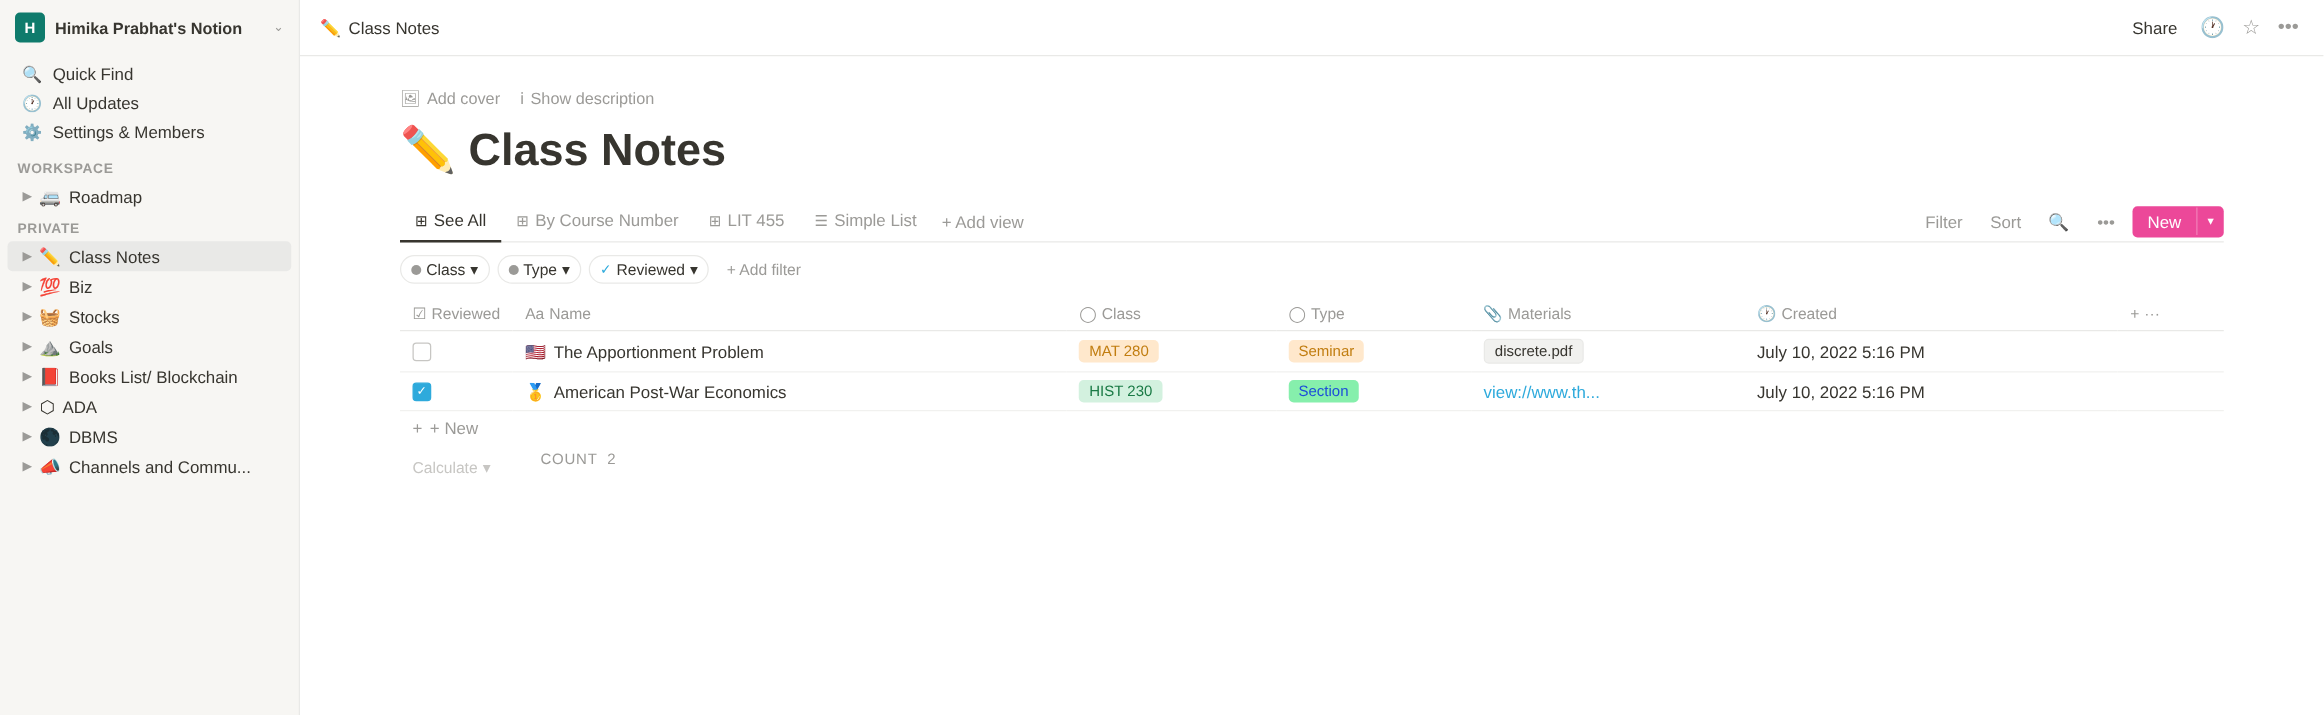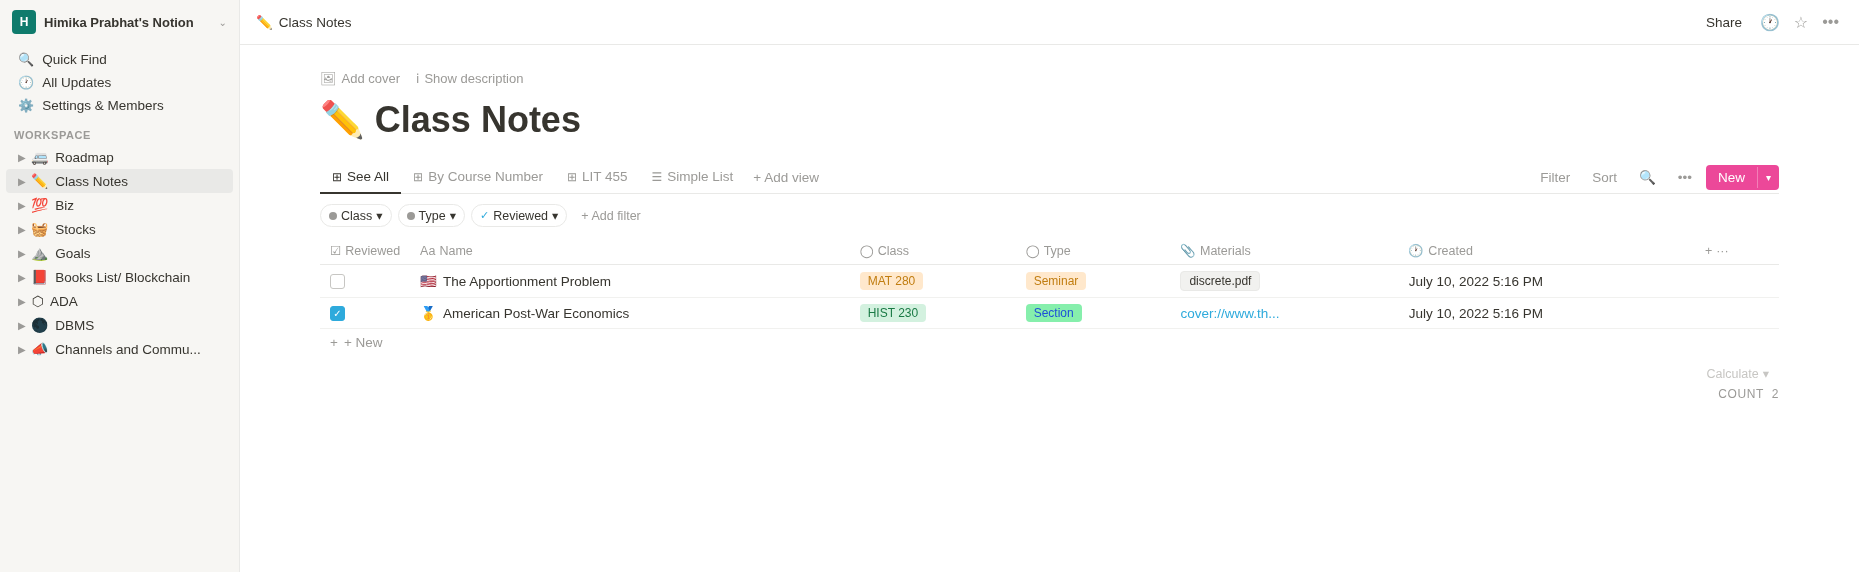--- a/index.html
+++ b/index.html
@@ -113,20 +113,21 @@
     </div>
   </div>
 
   <div class="sidebar-section-label">WORKSPACE</div>
   <div class="sidebar-item">
     <span class="arrow">▶</span>
     <span class="item-icon">🚐</span>
     <span>Roadmap</span>
   </div>
 
+  <div class="sidebar-section-label">PRIVATE</div>
 
   <div class="sidebar-item active">
     <span class="arrow">▶</span>
     <span class="item-icon">✏️</span>
     <span>Class Notes</span>
   </div>
   <div class="sidebar-item">
     <span class="arrow">▶</span>
     <span class="item-icon">💯</span>
     <span>Biz</span>
@@ -330,36 +331,36 @@
               <span>American Post-War Economics</span>
             </div>
           </td>
           <td>
             <span class="tag tag-green">HIST 230</span>
           </td>
           <td>
             <span class="tag tag-blue">Section</span>
           </td>
           <td>
-            <span class="cell-link">cover://www.th...</span>
+            <span class="cell-link">view://www.th...</span>
           </td>
           <td>
             <span>July 10, 2022 5:16 PM</span>
           </td>
           <td></td>
         </tr>
       </tbody>
     </table>
 
     <div class="add-row">
       <span>+</span>
       <span>+ New</span>
     </div>
 
-    <div style="display:flex; align-items:flex-end; padding: 4px 0; flex-direction: column;">
+    <div style="display:flex; align-items:flex-start; padding: 4px 0;">
       <div class="calculate-row">
         <span>Calculate</span>
         <span>▾</span>
       </div>
       <div class="count-label">
         <span>COUNT</span>
         <span style="margin-left:4px;">2</span>
       </div>
     </div>
 

